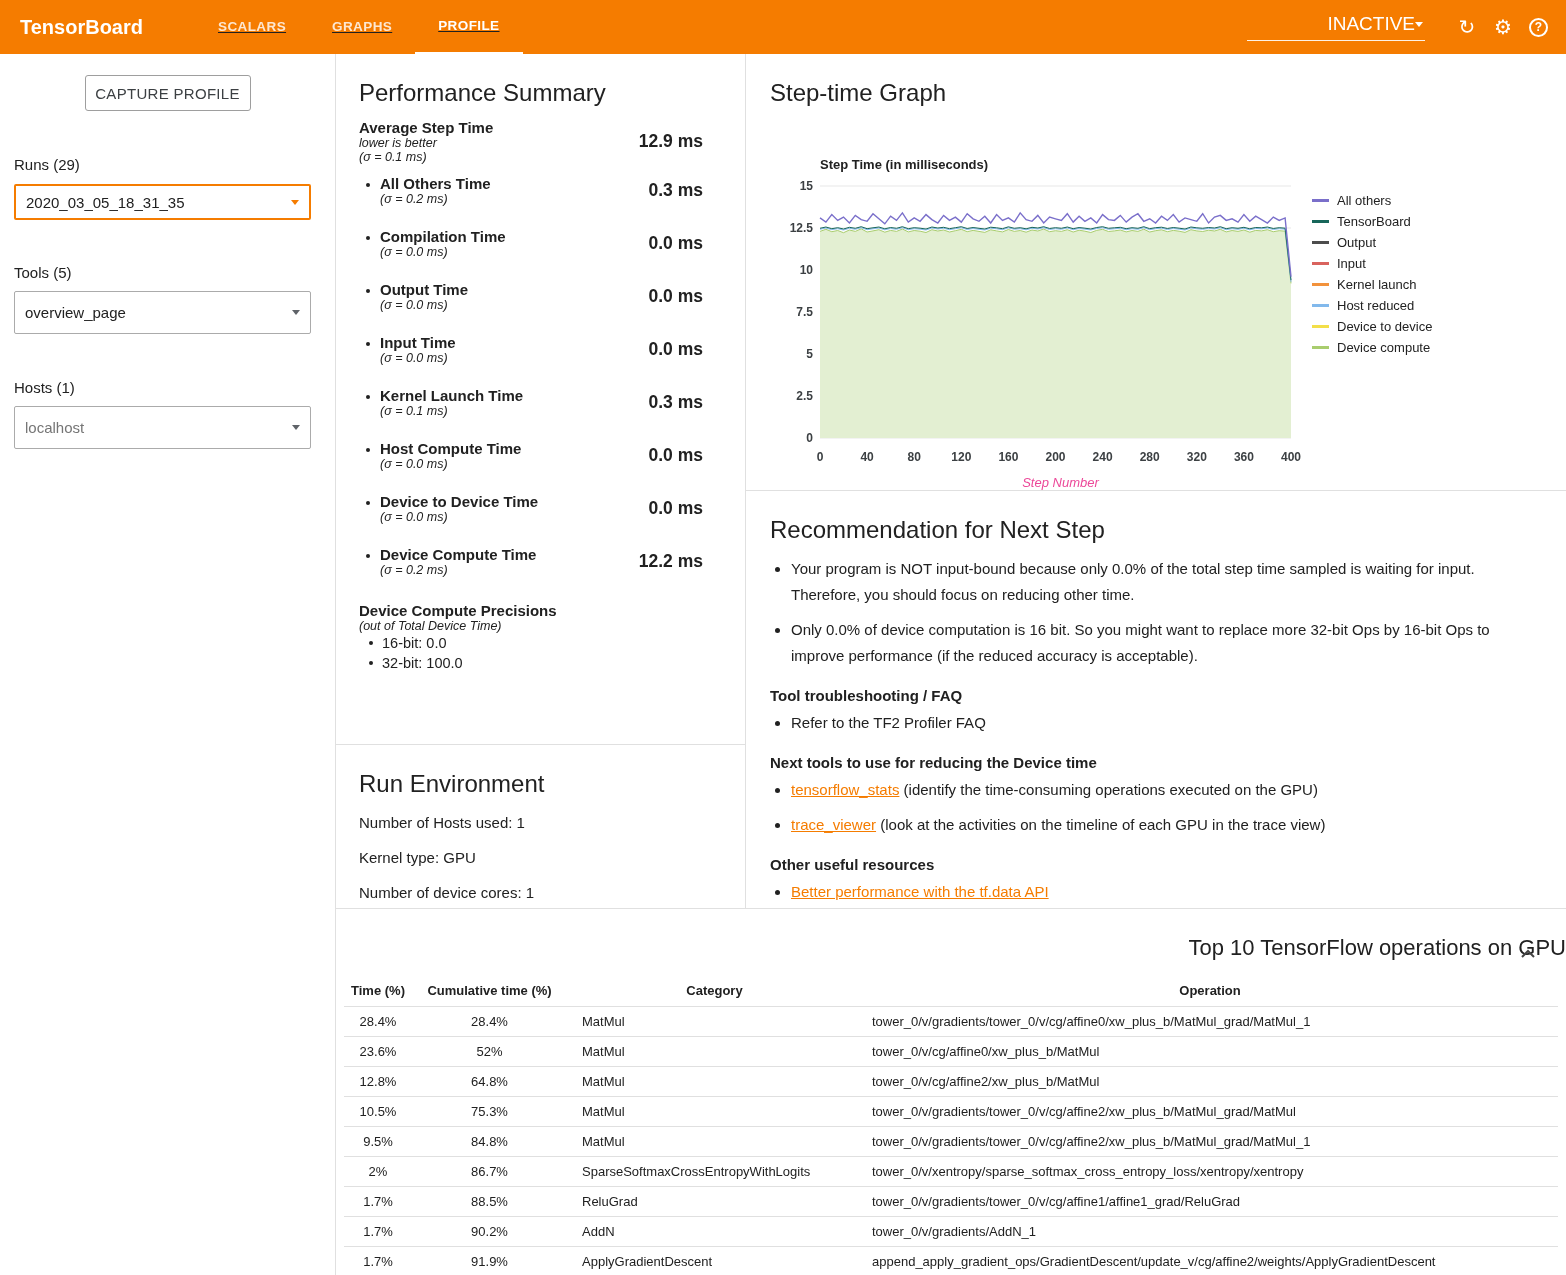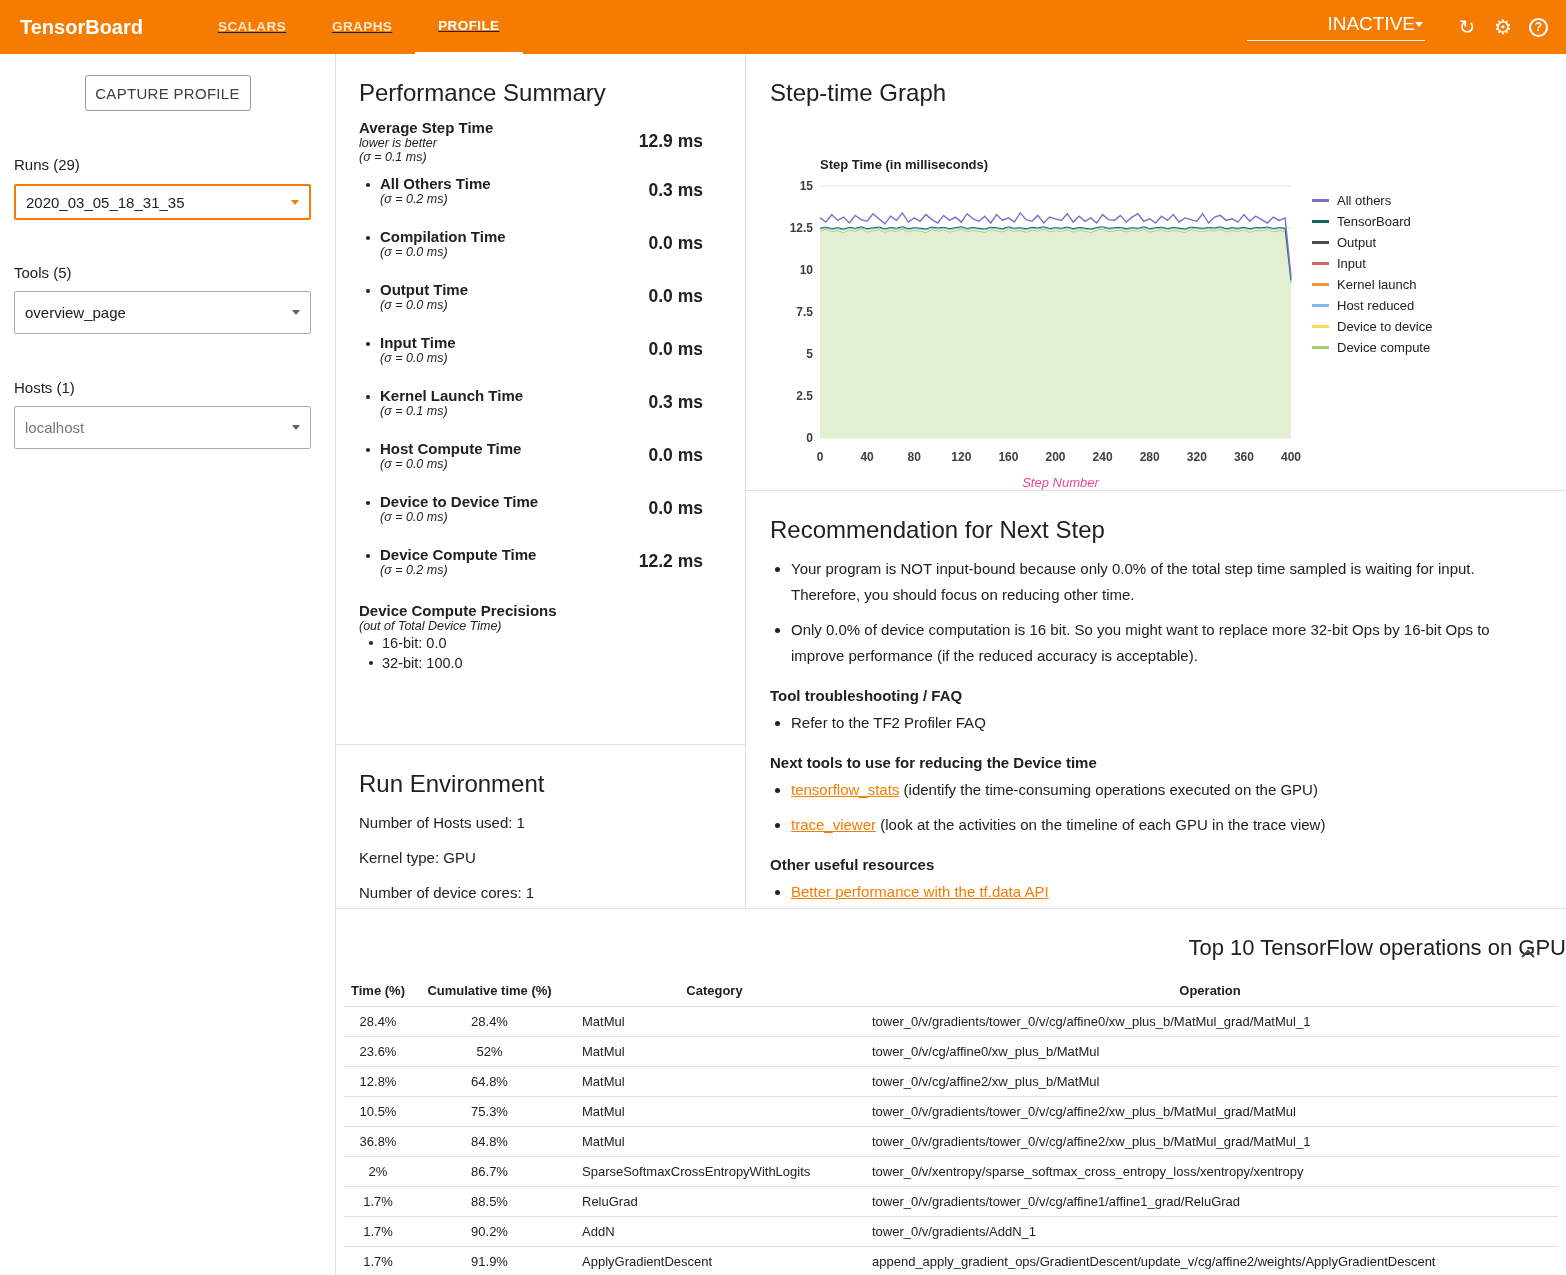--- a/index.html
+++ b/index.html
@@ -373,21 +373,21 @@
               <td>MatMul</td>
               <td>tower_0/v/cg/affine2/xw_plus_b/MatMul</td>
             </tr>
             <tr>
               <td>10.5%</td>
               <td>75.3%</td>
               <td>MatMul</td>
               <td>tower_0/v/gradients/tower_0/v/cg/affine2/xw_plus_b/MatMul_grad/MatMul</td>
             </tr>
             <tr>
-              <td>36.8%</td>
+              <td>9.5%</td>
               <td>84.8%</td>
               <td>MatMul</td>
               <td>tower_0/v/gradients/tower_0/v/cg/affine2/xw_plus_b/MatMul_grad/MatMul_1</td>
             </tr>
             <tr>
               <td>2%</td>
               <td>86.7%</td>
               <td>SparseSoftmaxCrossEntropyWithLogits</td>
               <td>tower_0/v/xentropy/sparse_softmax_cross_entropy_loss/xentropy/xentropy</td>
             </tr>

